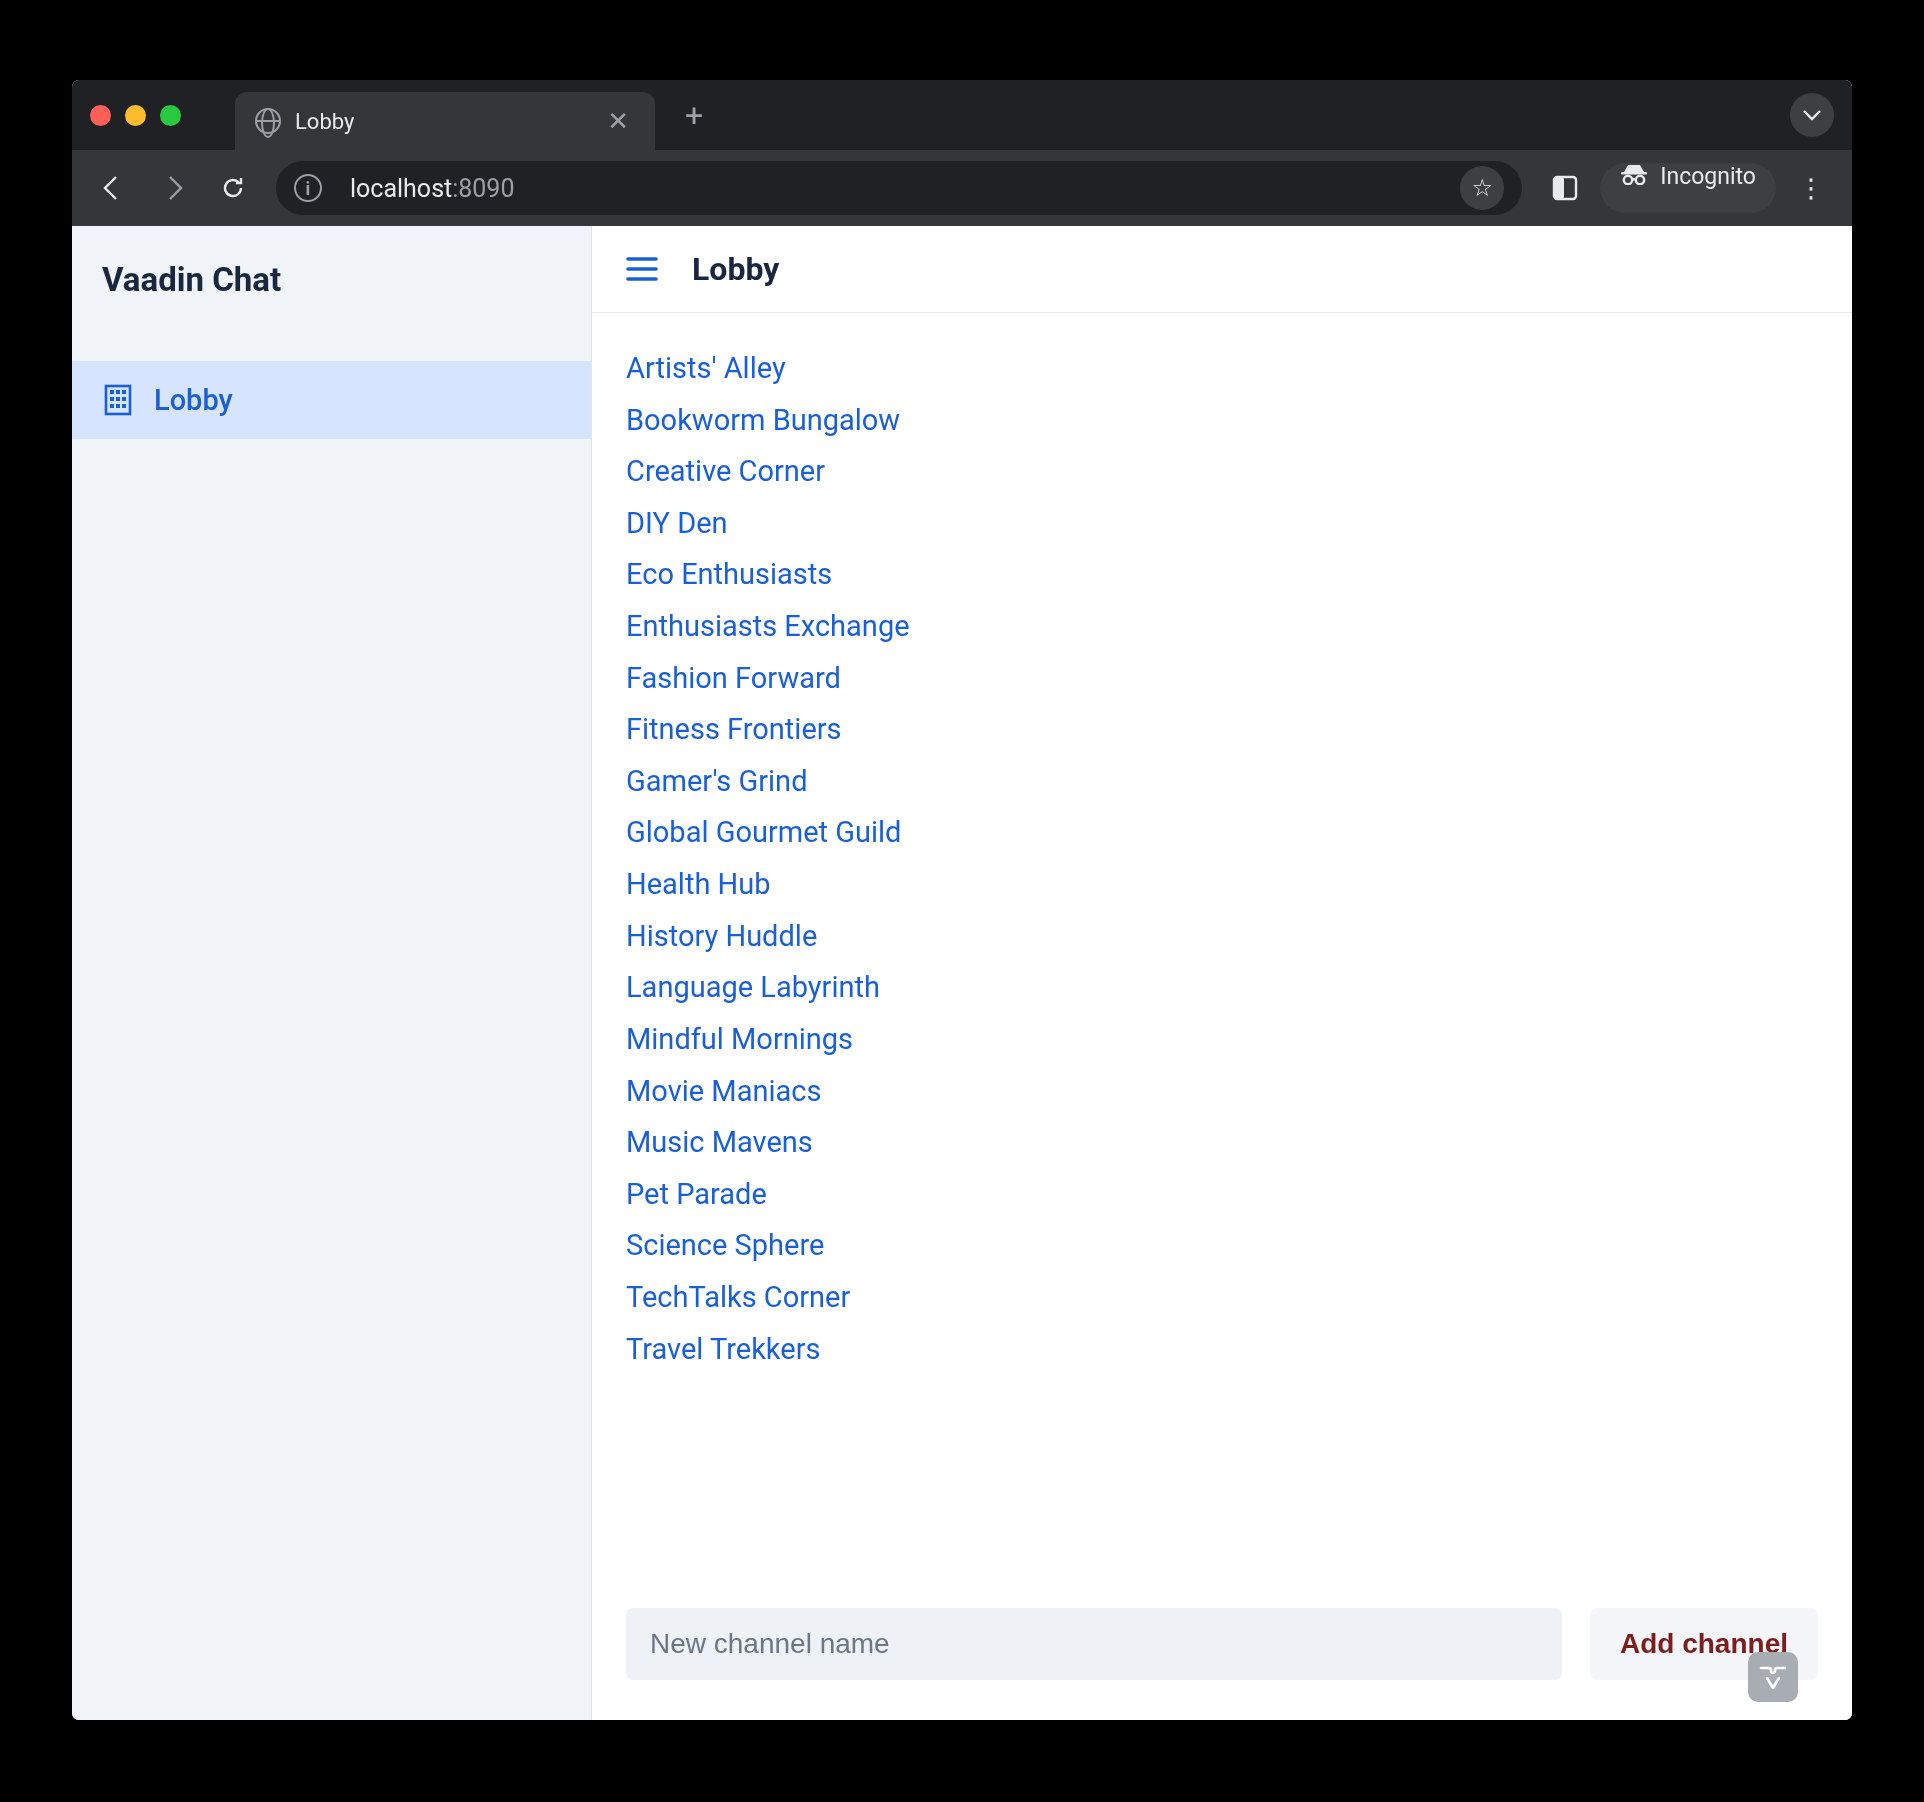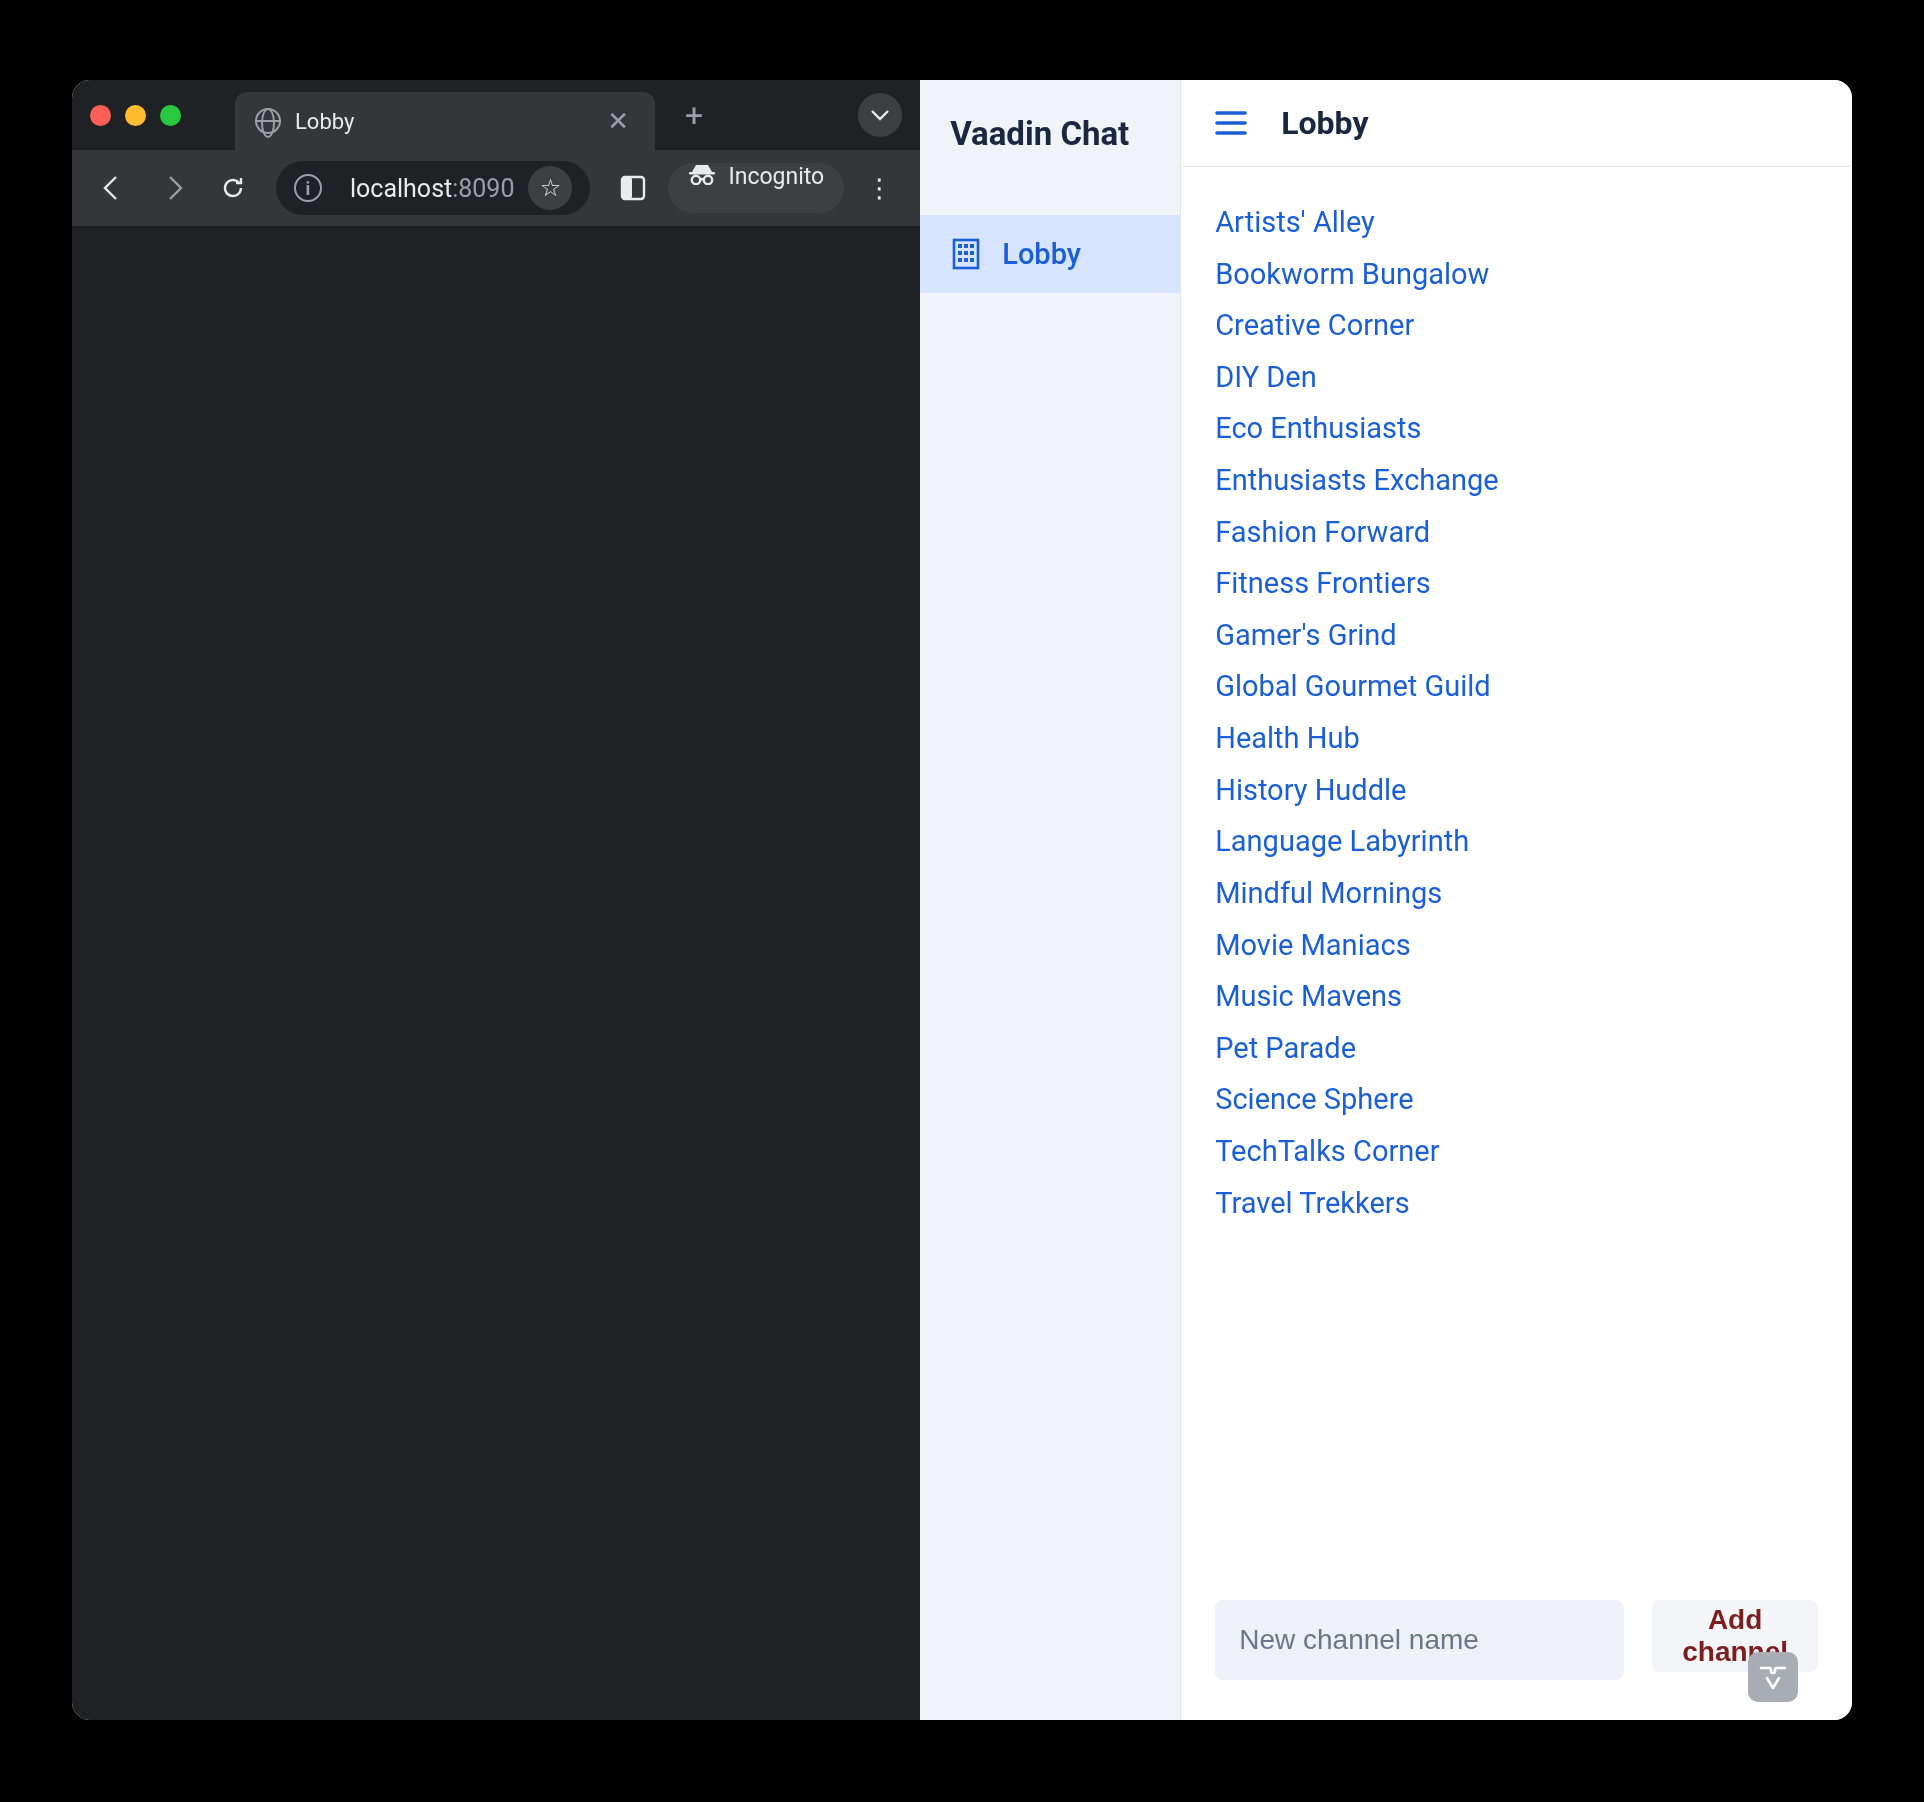--- a/index.html
+++ b/index.html
@@ -9,26 +9,26 @@
       width: 1924px;
       height: 1802px;
       display: flex;
       align-items: flex-start;
       justify-content: center;
       padding-top: 80px;
     }
     .window {
       width: 1780px;
       height: 1640px;
-      border-radius: 18px;
+      border-radius: 7px;
       overflow: hidden;
       background: #fff;
       box-shadow: 0 20px 60px rgba(0,0,0,0.5);
       display: flex;
-      flex-direction: row;
+      flex-direction: column;
     }
     
     .chrome-top {
       background: #202124;
       display: flex;
       flex-direction: column;
     }
     .tab-strip {
       display: flex;
       align-items: center;
@@ -288,21 +288,21 @@
       align-items: stretch;
     }
     .new-channel-input {
       flex: 1;
       background: #eef1f5;
       border: none;
       border-radius: 8px;
       padding: 0 24px;
       font-size: 28px;
       color: #1a2740;
-      height: 80px;
+      height: 72px;
     }
     .new-channel-input::placeholder { color: #6b7688; }
     .add-btn {
       background: #f3f5f8;
       border: none;
       border-radius: 8px;
       padding: 0 30px;
       font-size: 28px;
       font-weight: 600;
       color: #7f1d1d;

